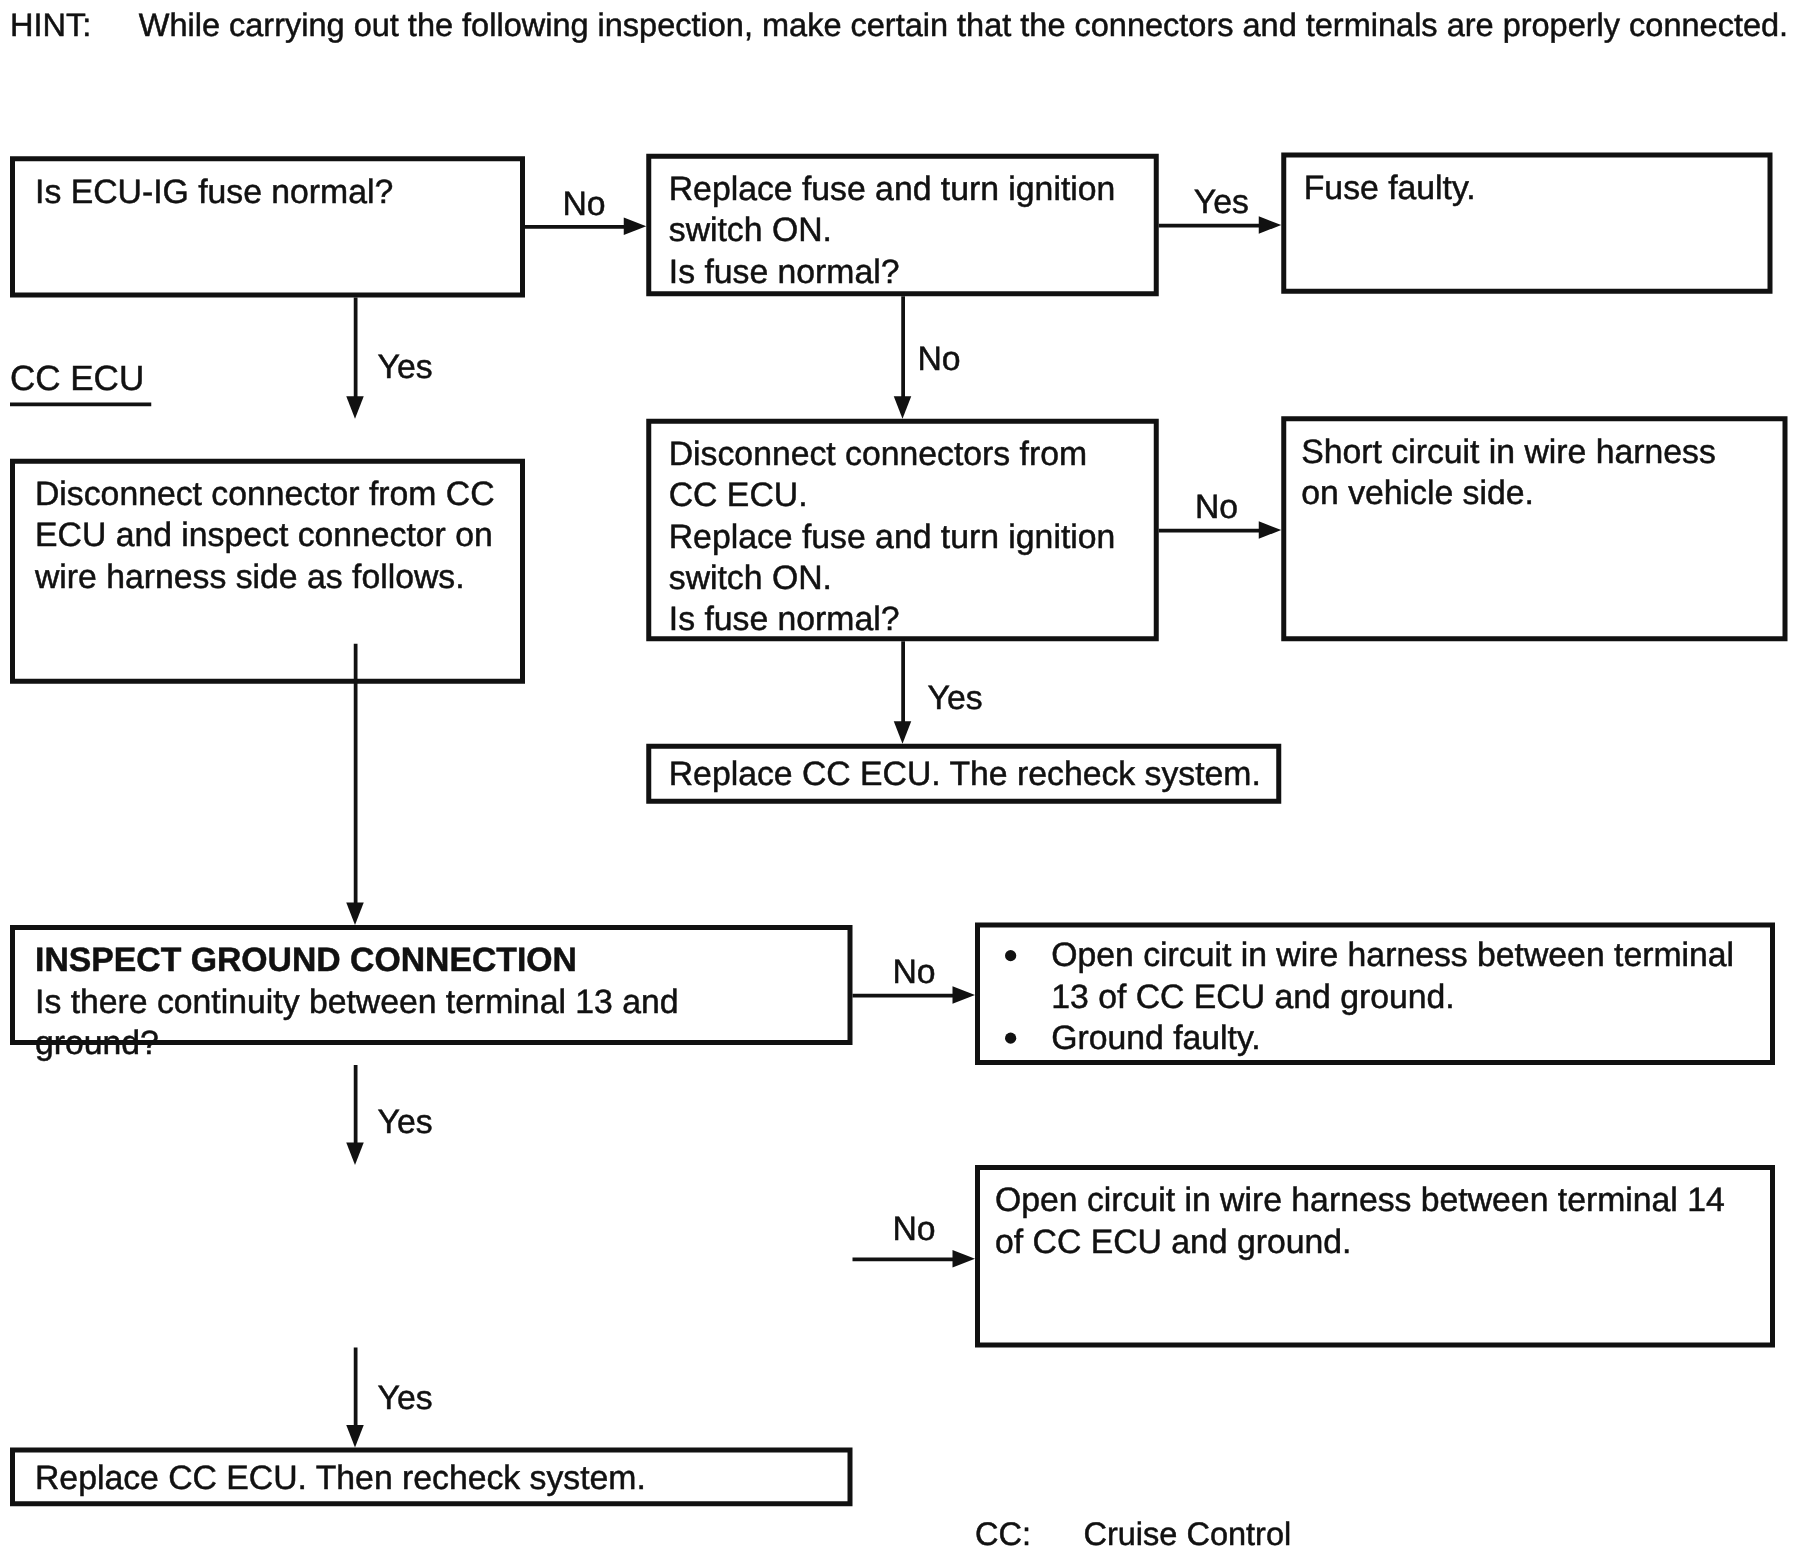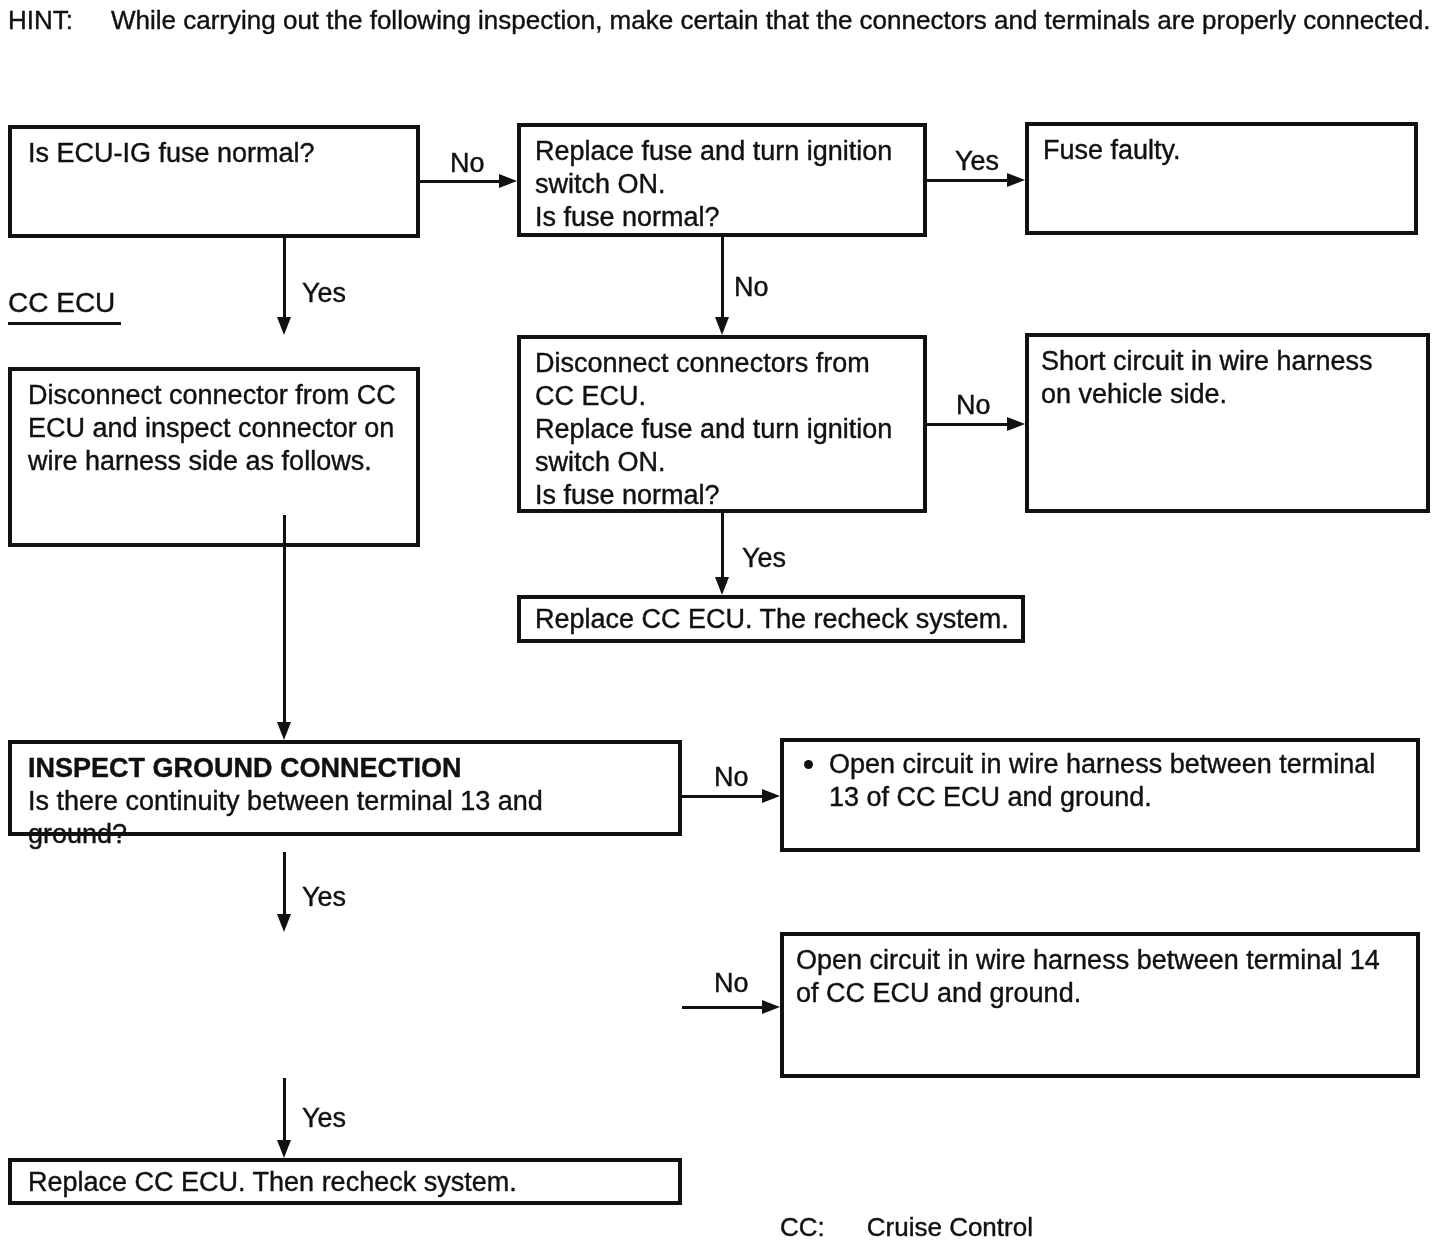--- a/index.html
+++ b/index.html
@@ -18,21 +18,21 @@
   .hline{position:absolute;height:3px;background:#111;}
   .vline{position:absolute;width:3px;background:#111;}
   .ah-r{position:absolute;width:0;height:0;border-top:7px solid transparent;border-bottom:7px solid transparent;border-left:18px solid #111;}
   .ah-d{position:absolute;width:0;height:0;border-left:7px solid transparent;border-right:7px solid transparent;border-top:18px solid #111;}
   .edge-label{position:absolute;font-size:27px;line-height:30px;white-space:nowrap;}
   .section-label{
     position:absolute;left:8px;top:288px;font-size:28px;line-height:30px;
     border-bottom:3px solid #111;padding:0 6px 4px 0;
   }
   .bullets{display:flex;flex-direction:column;gap:0;}
-  .bullet-row{display:flex;align-items:flex-start;}
+  .bullet-row{display:flex;align-items:flex-start;gap:12px;}
   .dot{flex:0 0 9px;width:9px;height:9px;border-radius:50%;background:#111;margin:12px 16px 0 20px;}
   .bullet-text{flex:1;padding-right:14px;}
   .legend{position:absolute;top:1212px;left:780px;font-size:26px;white-space:nowrap;}
   .legend .abbr{margin-right:42px;}
 </style>
 </head>
 <body>
 
 <div class="page">
 
@@ -75,20 +75,24 @@
 
   <div class="node" style="left:8px;top:740px;width:674px;height:96px;padding-left:16px;padding-right:40px;">
     <div class="title">INSPECT GROUND CONNECTION</div>
     <div>Is there continuity between terminal 13 and ground?</div>
   </div>
 
   <div class="node bullets" style="left:780px;top:738px;width:640px;height:114px;padding:6px 0 6px 0;">
     <div class="bullet-row">
       <span class="dot"></span>
       <span class="bullet-text">Open circuit in wire harness between terminal 13 of CC ECU and ground.</span>
+    </div>
+    <div class="bullet-row">
+      <span class="dot"></span>
+      <span class="bullet-text">Ground faulty.</span>
     </div>
   </div>
 
 
   <div class="node" style="left:780px;top:932px;width:640px;height:146px;padding-left:12px;padding-right:8px;">
     <div>Open circuit in wire harness between terminal 14 of CC ECU and ground.</div>
   </div>
 
   <div class="node" style="left:8px;top:1158px;width:674px;height:47px;padding-top:4px;padding-left:16px;">
     <div>Replace CC ECU. Then recheck system.</div>

